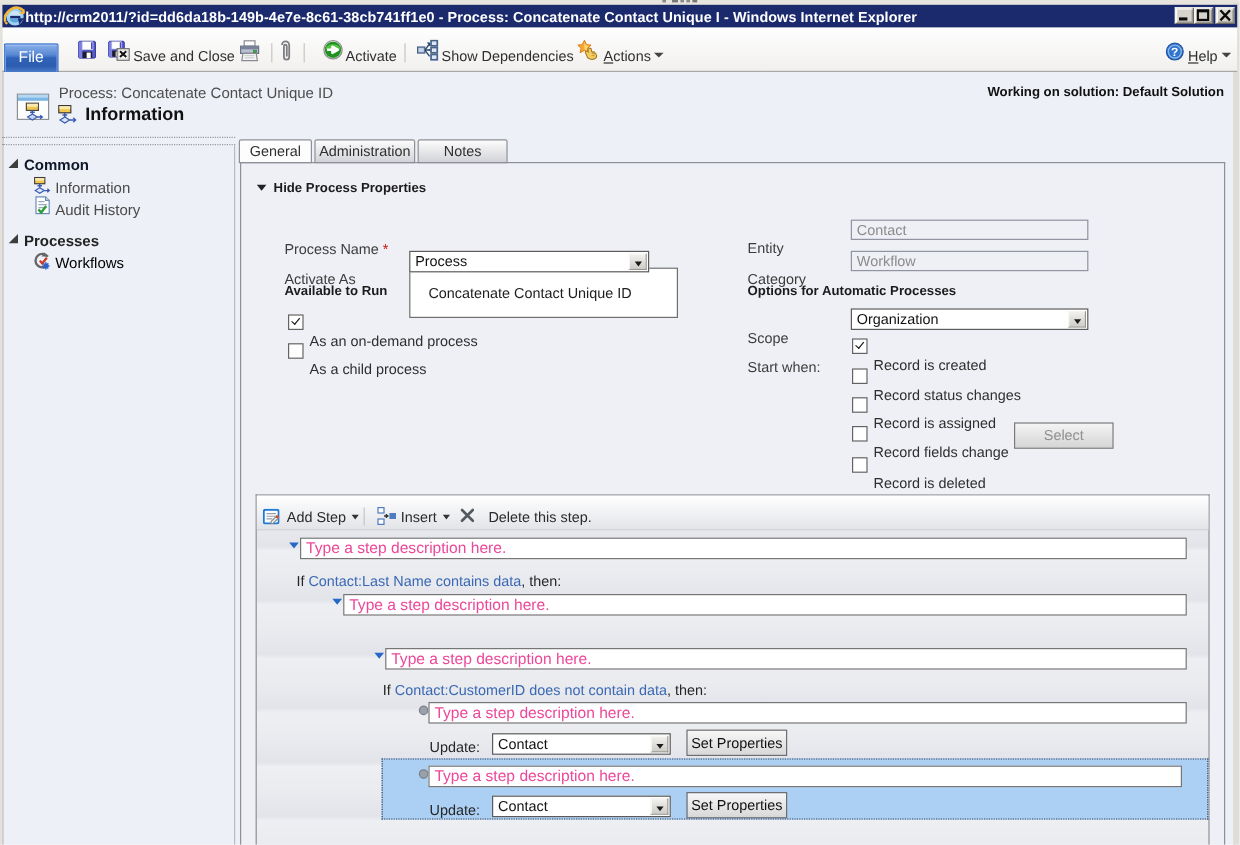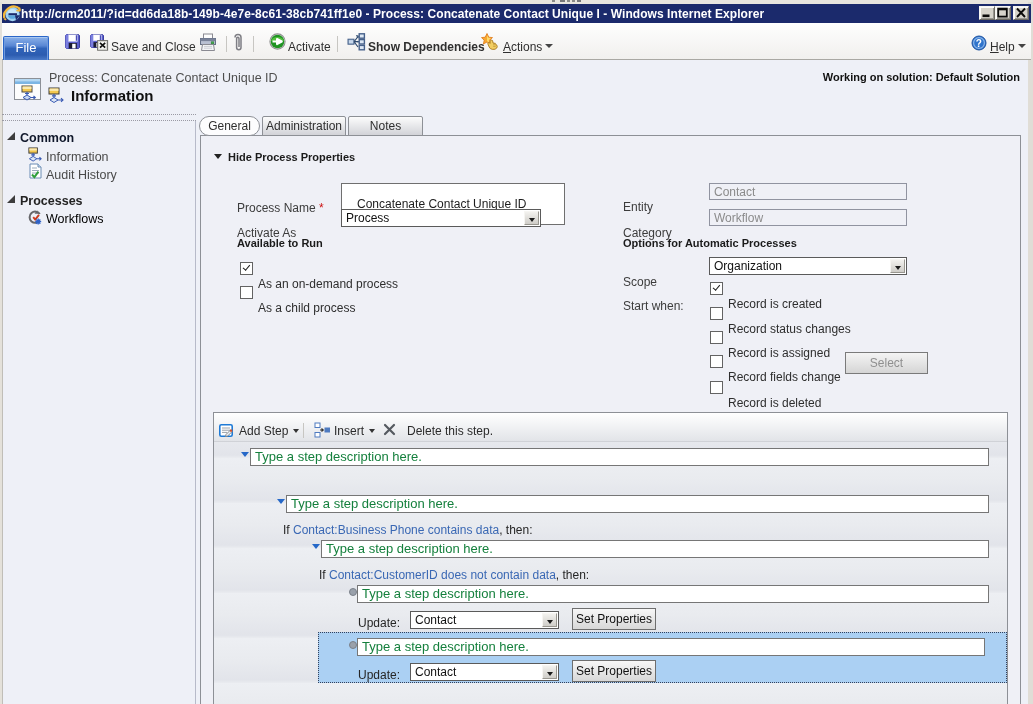--- a/index.html
+++ b/index.html
@@ -1,31 +1,31 @@
 <!DOCTYPE html>
 <html><head>
 <meta charset="utf-8">
 <style>
   html,body{margin:0;padding:0;}
   body{width:1033px;height:704px;overflow:hidden;font-family:"Liberation Sans",sans-serif;}
   #win{position:relative;width:1033px;height:704px;background:#eef0f7;overflow:hidden;}
   .abs{position:absolute;}
   .lbl{position:absolute;font-size:12px;color:#3c3c3c;white-space:nowrap;margin-top:14px;}
   .blbl{position:absolute;font-size:11px;font-weight:bold;color:#1b1b1b;white-space:nowrap;}
-  .tin{position:absolute;background:#fff;border:1px solid #6f6f6f;font-size:12px;color:#1d1d1d;white-space:nowrap;padding:12px;line-height:16px;}
+  .tin{position:absolute;background:#fff;border:1px solid #6f6f6f;font-size:12px;color:#1d1d1d;white-space:nowrap;padding:12px;line-height:16px;margin-top:40px;}
   .tin span{padding-left:3px;display:inline-block;}
   .din{position:absolute;background:transparent;border:1px solid #9093a0;font-size:12px;color:#8b8b8b;white-space:nowrap;line-height:16px;}
   .cb{position:absolute;width:11px;height:11px;background:#fff;border:1px solid #636363;}
   .cb.ck:after{content:"";position:absolute;left:1.5px;top:2px;width:5.5px;height:3px;border-left:1.6px solid #1a1a1a;border-bottom:1.6px solid #1a1a1a;transform:rotate(-50deg);}
   .combo{position:absolute;background:#fff;border:1px solid #5a5a5a;}
   .combo .tx{position:absolute;left:4px;top:1px;font-size:12px;color:#111;white-space:nowrap;}
   .combo .btn{position:absolute;right:1px;top:1px;bottom:1px;width:15px;background:linear-gradient(#f2f1ee,#cfcdc8);border:1px solid #98968f;border-top-color:#f6f5f2;border-left-color:#f6f5f2;box-sizing:border-box;}
   .combo .btn:after{content:"";position:absolute;left:3.5px;top:6px;border:3.5px solid transparent;border-top:4px solid #1a1a1a;}
   .sep{position:absolute;width:1px;background:#c7c6c2;}
-  .stepinput{position:absolute;background:#fff;border:1px solid #767676;font-size:13px;color:#15803d;line-height:15px;white-space:nowrap;}
+  .stepinput{position:absolute;background:#fff;border:1px solid #767676;font-size:13px;color:#ec4899;line-height:15px;white-space:nowrap;}
   .iftx{position:absolute;font-size:12px;color:#262626;white-space:nowrap;}
   .iftx a{color:#3a68b4;text-decoration:none;}
   .mark{position:absolute;width:0;height:0;border-left:4px solid transparent;border-right:4px solid transparent;border-top:5.5px solid #2668c8;}
   .dot{position:absolute;width:6px;height:6px;border-radius:50%;background:#9aa1ab;border:1px solid #7a8089;}
 </style>
 </head>
 <body>
 <div id="win">
 
   <div class="abs" style="left:0;top:0;width:1033px;height:5px;background:#e8e5df;"></div>
@@ -123,21 +123,21 @@
     <rect x="1" y="6.2" width="6" height="5" fill="#9db4cc" stroke="#46618a"></rect>
     <rect x="2" y="7.2" width="4" height="3" fill="#c8d8ec" stroke-width="0"></rect>
     <path d="M7.5,8.7 h4 m-3.5,-1.5 l-0.5,1.5 0.5,1.5" fill="none" stroke="#2e4a6e" stroke-width="1.2"></path>
     <path d="M8,7.5 l3,-4 M8,10 l3,4" fill="none" stroke="#2e4a6e" stroke-width="1.2"></path>
     <path d="M9.2,2.6 l2,0.6 -0.4,2" fill="none" stroke="#2e4a6e" stroke-width="1.2"></path>
     <path d="M12.5,8.7 l-1.8,-1 0,2 z" fill="#2e4a6e"></path>
     <rect x="12.2" y="0.8" width="5.2" height="4.4" fill="#dde8f4" stroke="#46618a" stroke-width="1.4"></rect>
     <rect x="12.2" y="6.6" width="5.2" height="4.4" fill="#dde8f4" stroke="#46618a" stroke-width="1.4"></rect>
     <rect x="12.2" y="12.4" width="5.2" height="4.4" fill="#dde8f4" stroke="#46618a" stroke-width="1.4"></rect>
   </svg>
-  <div class="abs" style="left:368px;top:40px;font-size:12px;color:#2f2f2f;font-weight:bold;">Show Dependencies</div>
+  <div class="abs" style="left:368px;top:40px;font-size:12px;color:#2f2f2f;">Show Dependencies</div>
 
   <svg class="abs" style="left:481px;top:33px" width="18" height="18" viewBox="0 0 18 18">
     <path d="M6,0.5 L7.8,4.2 11.5,4.6 8.8,7.2 9.6,11 6,9 2.4,11 3.2,7.2 0.5,4.6 4.2,4.2 z" fill="#f7a832" stroke="#e07818" stroke-width="0.8"></path>
     <path d="M6,2.2 L7.2,4.8 9.8,5.1 7.9,6.9 8.4,9.5 6,8.2 z" fill="#fdd96a"></path>
     <path d="M9,8.2 q1.2,-1.8 2.6,-0.6 l0.4,2.4 q2.6,0.4 3.6,1.8 q1.2,1.6 0.2,3.2 q-1.4,1.8 -4.4,1.4 q-2.6,-0.4 -3.2,-2.4 l-1.4,-3.2 q-0.2,-1.4 1.4,-1.2 l1,0.8 z" fill="#f2ce62" stroke="#a87820" stroke-width="0.9"></path>
     <path d="M11.9,10 l2.9,0.4 M12.2,11.6 l2.8,0.3 M12,13.2 l2.6,0.3" stroke="#c09838" stroke-width="0.8" fill="none"></path>
   </svg>
   <div class="abs" style="left:503px;top:40px;font-size:12px;color:#2f2f2f;"><u>A</u>ctions</div>
   <div class="abs" style="left:545px;top:44px;width:0;height:0;border:4px solid transparent;border-top:4px solid #444;"></div>
 
@@ -207,21 +207,21 @@
     <path d="M6.2,7.2 l2,2.4 3.8,-4.8" fill="none" stroke="#cc3a1e" stroke-width="1.9"></path>
     <g stroke="#3063c8" stroke-width="1.3">
         <path d="M11.2,8.6 v6 M8.2,11.6 h6 M9.1,9.5 l4.2,4.2 M13.3,9.5 l-4.2,4.2"></path>
       </g>
     <circle cx="11.2" cy="11.6" r="1.6" fill="#3063c8"></circle>
   </svg>
 
   <div class="abs" style="left:200px;top:135px;width:821px;height:569px;background:#eff0f6;border:1px solid #8d9096;border-bottom:none;box-sizing:border-box;"></div>
   <div class="abs tab inact" style="left:262px;top:116px;width:84px;">Administration</div>
   <div class="abs tab inact" style="left:348px;top:116px;width:75px;">Notes</div>
-  <div class="abs tab" style="left:199px;top:116px;width:61px;background:#fdfdfe;height:20px;z-index:3;border-radius:10px;">General</div>
+  <div class="abs tab" style="left:199px;top:116px;width:61px;background:#fdfdfe;height:20px;z-index:3;">General</div>
 
   <div class="abs" style="left:214px;top:154px;width:0;height:0;border:4px solid transparent;border-top:5px solid #222;"></div>
   <div class="blbl" style="left:228px;top:151px;">Hide Process Properties</div>
 
   <div class="lbl" style="left:237px;top:187px;">Process Name <span style="color:#cc1111;">*</span></div>
   <div class="tin" style="left:341px;top:183px;width:198px;height:16px;"><span>Concatenate Contact Unique ID</span></div>
   <div class="lbl" style="left:237px;top:212px;">Activate As</div>
   <div class="combo" style="left:341px;top:209px;width:198px;height:16px;">
       <span class="tx">Process</span>
       <span class="btn"></span>
@@ -277,23 +277,23 @@
   </svg>
   <div class="abs" style="left:334px;top:424px;font-size:12px;color:#2b2b2b;">Insert</div>
   <div class="abs" style="left:369px;top:429px;width:0;height:0;border:3.5px solid transparent;border-top:4px solid #333;"></div>
   <svg class="abs" style="left:383px;top:423px" width="13" height="13" viewBox="0 0 13 13">
     <path d="M2,2 L11,11 M11,2 L2,11" stroke="#555a60" stroke-width="2.2" stroke-linecap="round"></path>
   </svg>
   <div class="abs" style="left:407px;top:424px;font-size:12px;color:#2b2b2b;">Delete this step.</div>
 
   <div class="mark" style="left:241px;top:452px;"></div>
   <div class="stepinput" style="left:250px;top:448px;width:737px;height:16px;"><span style="padding-left:4px;">Type a step description here.</span></div>
+  <div class="iftx" style="left:247px;top:477px;">If <a>Contact:Last Name contains data</a>, then:</div>
   <div class="mark" style="left:277px;top:499px;"></div>
   <div class="stepinput" style="left:286px;top:495px;width:701px;height:16px;"><span style="padding-left:4px;">Type a step description here.</span></div>
-  <div class="iftx" style="left:283px;top:523px;">If <a>Contact:Business Phone contains data</a>, then:</div>
   <div class="mark" style="left:312px;top:544px;"></div>
   <div class="stepinput" style="left:321px;top:540px;width:666px;height:16px;"><span style="padding-left:4px;">Type a step description here.</span></div>
   <div class="iftx" style="left:319px;top:568px;">If <a>Contact:CustomerID does not contain data</a>, then:</div>
   <div class="dot" style="left:349px;top:588px;"></div>
   <div class="stepinput" style="left:357px;top:585px;width:630px;height:16px;"><span style="padding-left:4px;">Type a step description here.</span></div>
   <div class="iftx" style="left:358px;top:616px;">Update:</div>
   <div class="combo" style="left:410px;top:611px;width:147px;height:16px;">
       <span class="tx">Contact</span>
       <span class="btn"></span>
     </div>

